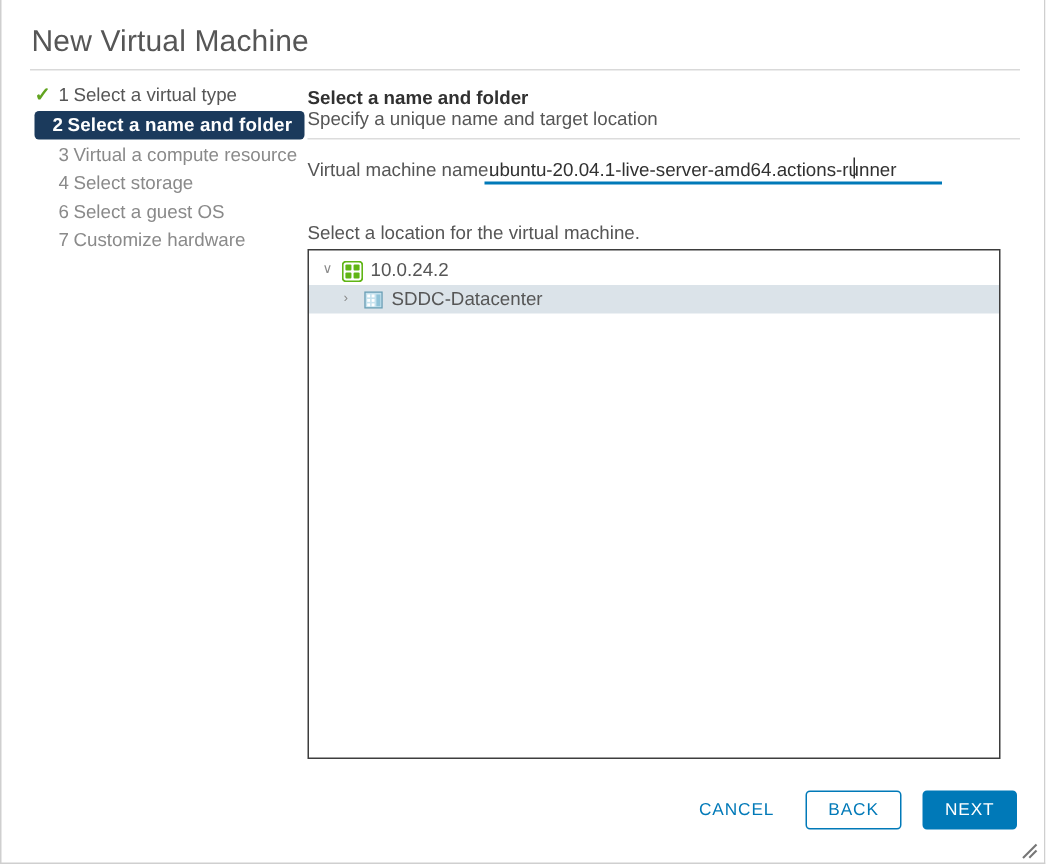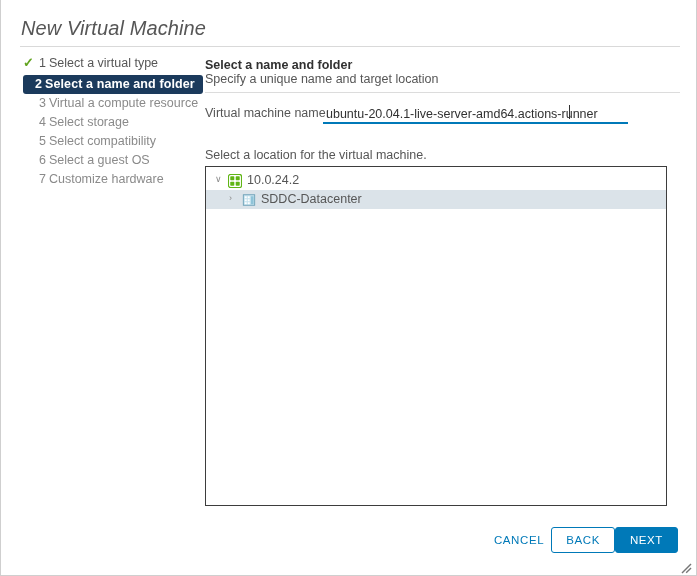--- a/index.html
+++ b/index.html
@@ -30,21 +30,20 @@
   .wizard-title {
     position: absolute;
     left: 20px;
     top: 15px;
     font-size: 20px;
     font-weight: 400;
     color: #565656;
     letter-spacing: 0.1px;
     line-height: 26px;
     white-space: nowrap;
-    font-style: italic;
   }
   .title-divider {
     position: absolute;
     left: 19px;
     top: 46px;
     width: 660px;
     height: 1px;
     background: #d9d9d9;
   }
 
@@ -215,20 +214,21 @@
   }
   .tree-label { position: relative; top: 0px; }
 
   
   .btn-row {
     position: absolute;
     right: 18px;
     top: 527px;
     display: flex;
     align-items: center;
+    gap: 14px;
   }
   .btn {
     font-family: "Liberation Sans", sans-serif;
     font-size: 11.5px;
     letter-spacing: 0.6px;
     height: 26px;
     line-height: 24px;
     border-radius: 3px;
     cursor: pointer;
     box-sizing: border-box;
@@ -287,23 +287,20 @@
     </div>
 
     <div class="step">
       <span class="num">3</span><span>Virtual a compute resource</span>
     </div>
 
     <div class="step">
       <span class="num">4</span><span>Select storage</span>
     </div>
 
-    <div class="step">
-      <span class="num">5</span><span>Select compatibility</span>
-    </div>
 
     <div class="step">
       <span class="num">6</span><span>Select a guest OS</span>
     </div>
 
     <div class="step">
       <span class="num">7</span><span>Customize hardware</span>
     </div>
 
 

